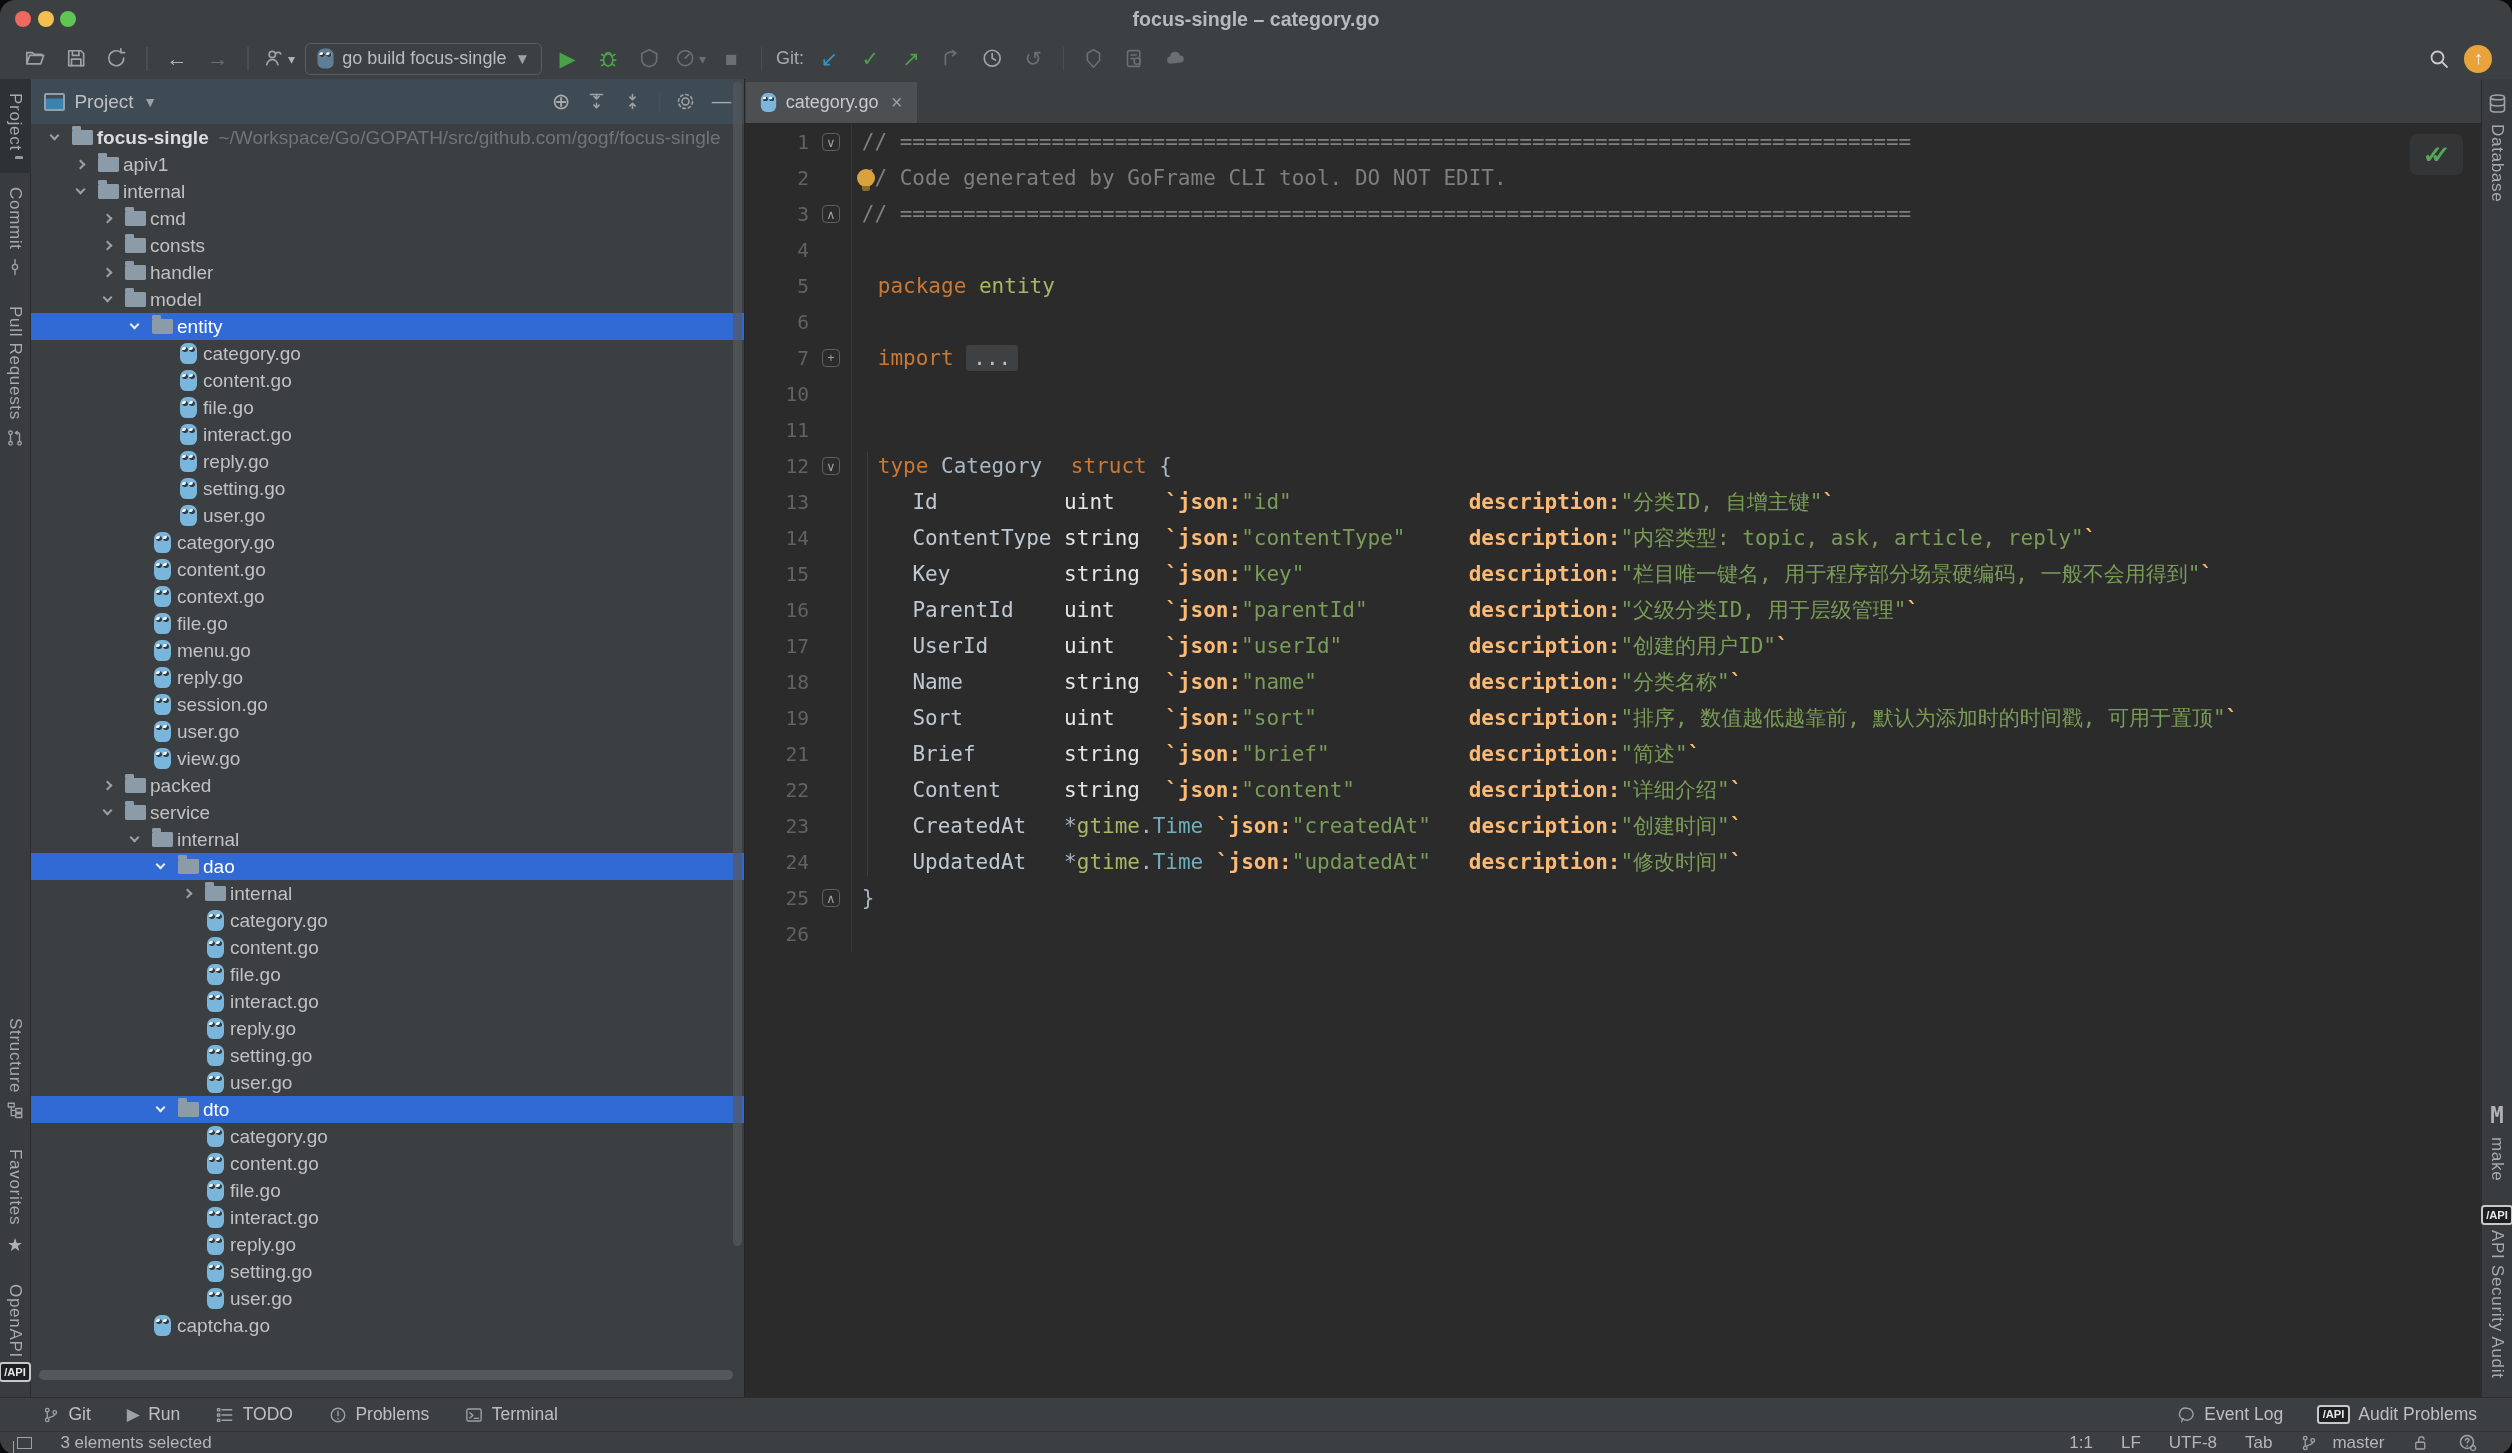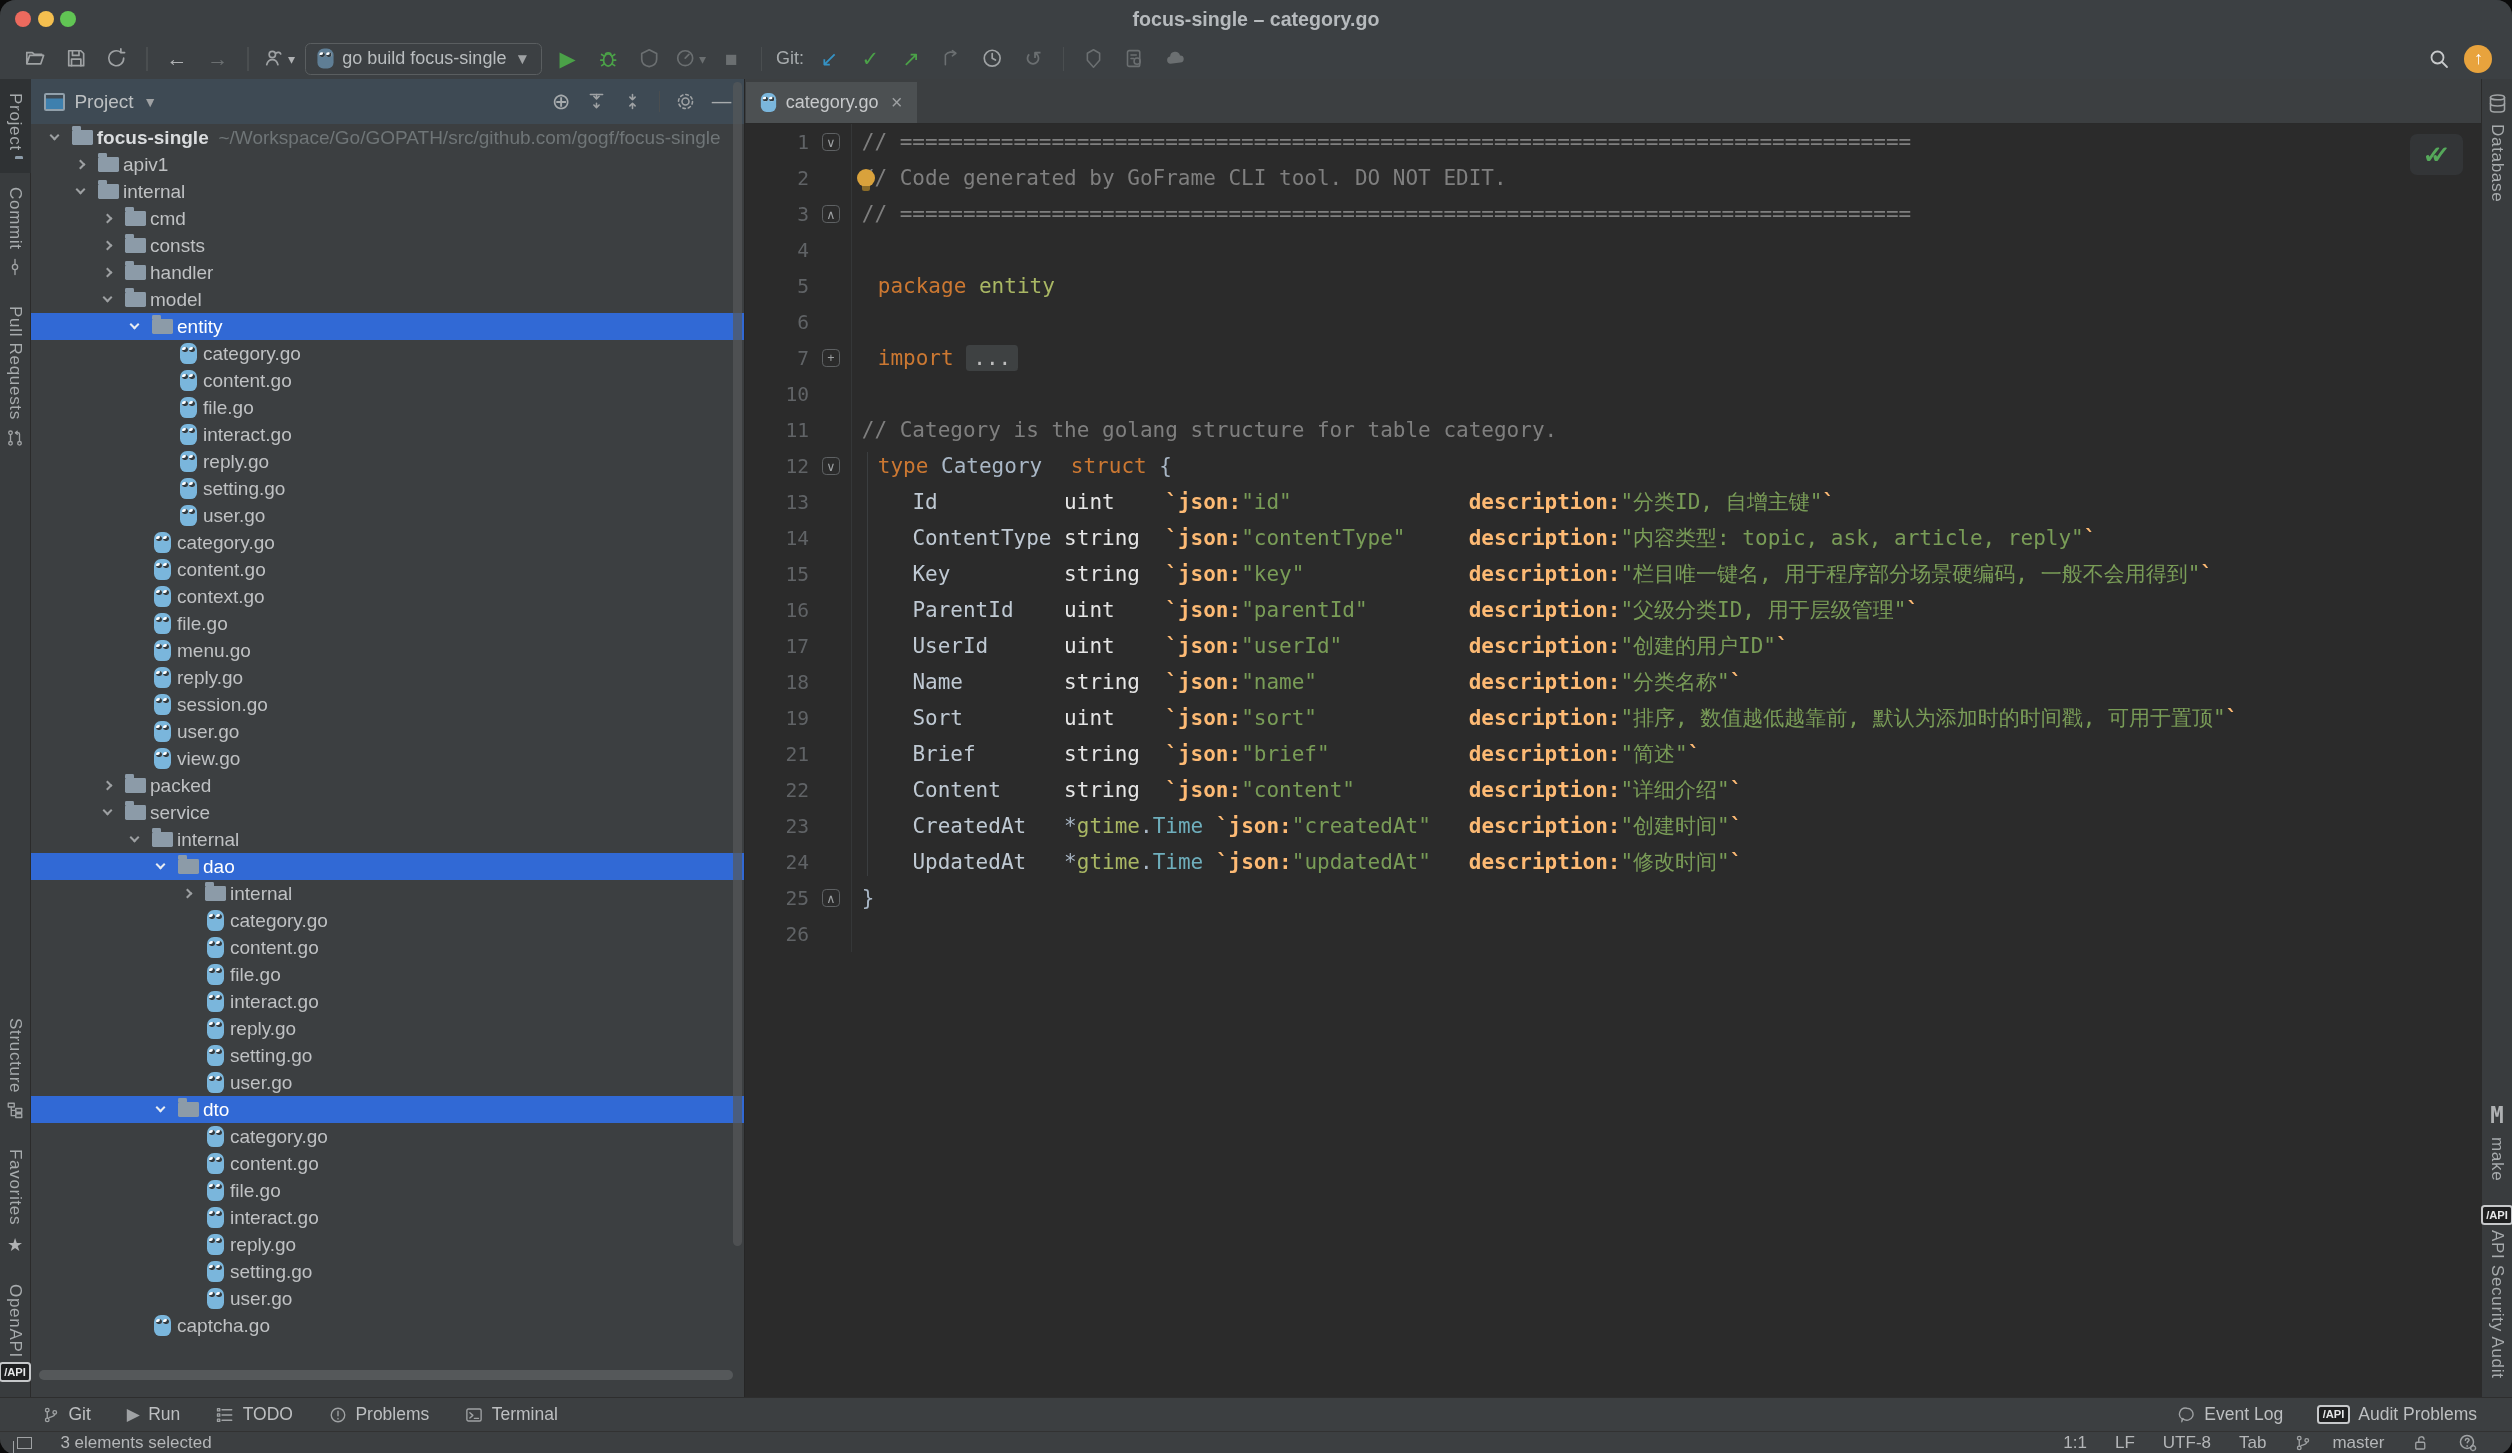--- a/index.html
+++ b/index.html
@@ -713,21 +713,20 @@
             <span class="codetext"><span class="c-kw">import</span><span class="c-pl"> </span><span class="foldbox">...</span></span>
           </div>
           <div class="cl">
             <span class="ln">10</span>
             <span class="foldc"></span>
             <span class="codetext"></span>
           </div>
           <div class="cl">
             <span class="ln">11</span>
             <span class="foldc"></span>
-            <span class="codetext"><span class="c-cmt">// Category is the golang structure for table category.</span></span>
           </div>
           <div class="cl">
             <span class="ln">12</span>
             <span class="foldc">
               <span class="fm">∨</span>
             </span>
             <span class="codetext"><span class="c-kw">type</span><span class="c-pl"> Category </span><span class="c-kw">struct</span><span class="c-pl"> {</span></span>
           </div>
           <div class="cl guide">
             <span class="ln">13</span>
@@ -897,21 +896,21 @@
   </div>
 
   <div class="statusbar">
     <span class="winsq"></span>
     <span>3 elements selected</span>
     <span class="spacer"></span>
     <span>1:1</span>
     <span>LF</span>
     <span>UTF-8</span>
     <span>Tab</span>
-    <span style="display:flex;align-items:center;gap:20px">
+    <span style="display:flex;align-items:center;gap:14px">
       <svg class="ic" width="18" height="18" viewBox="0 0 24 24">
           <circle cx="7" cy="5.5" r="2.4"></circle>
           <circle cx="7" cy="18.5" r="2.4"></circle>
           <circle cx="17" cy="8.5" r="2.4"></circle>
           <path d="M7 8v8M17 11c0 3-5 3.5-7.5 4.5"></path>
         </svg>
       <span>master</span>
     </span>
     <svg class="ic" width="18" height="18" viewBox="0 0 24 24">
         <rect x="5" y="11" width="12" height="9" rx="1.5"></rect>

